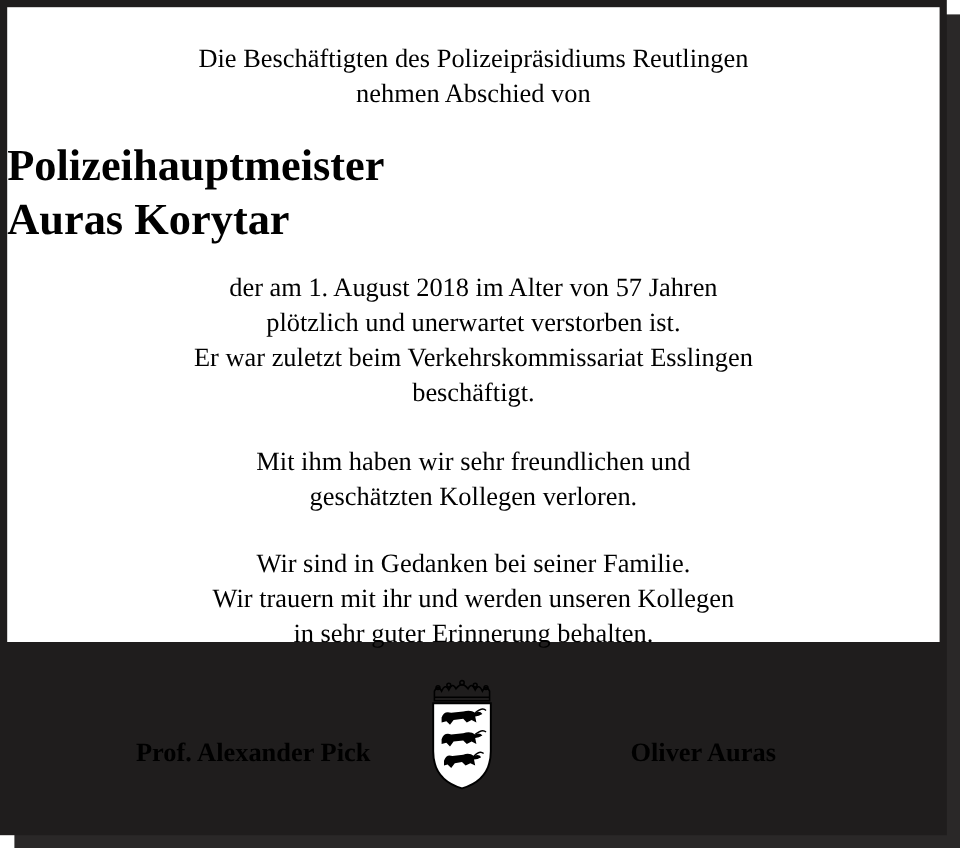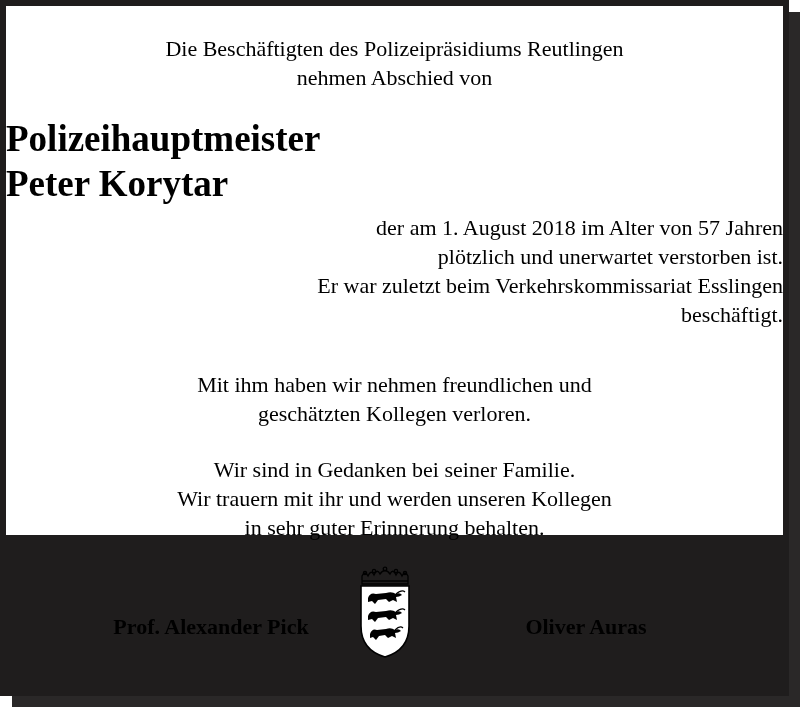--- a/index.html
+++ b/index.html
@@ -58,21 +58,21 @@
       line-height: 45px;
     }
     .body-block {
       position: absolute;
       left: 0;
       width: 777px;
       text-align: center;
       font-size: 22px;
       line-height: 29px;
     }
-    .p1 { top: 207px; text-align: right; }
+    .p1 { top: 219px; }
     .p2 { top: 364px; }
     .p3 { top: 449px; }
     .sig {
       position: absolute;
       top: 594px;
       text-align: center;
       font-weight: bold;
       font-size: 22px;
       line-height: 29px;
       margin-top: 12px;
@@ -95,32 +95,32 @@
 <div class="frame">
   <div class="card">
 
     <div class="intro">
       <span class="line">Die Beschäftigten des Polizeipräsidiums Reutlingen</span>
       <span class="line">nehmen Abschied von</span>
     </div>
 
     <div class="title">
       <span class="line">Polizeihauptmeister</span>
-      <span class="line">Peter Korytar</span>
+      <span class="line">Auras Korytar</span>
     </div>
 
     <div class="body-block p1">
       <span class="line">der am 1. August 2018 im Alter von 57 Jahren</span>
       <span class="line">plötzlich und unerwartet verstorben ist.</span>
       <span class="line">Er war zuletzt beim Verkehrskommissariat Esslingen</span>
       <span class="line">beschäftigt.</span>
     </div>
 
     <div class="body-block p2">
-      <span class="line">Mit ihm haben wir nehmen freundlichen und</span>
+      <span class="line">Mit ihm haben wir sehr freundlichen und</span>
       <span class="line">geschätzten Kollegen verloren.</span>
     </div>
 
     <div class="body-block p3">
       <span class="line">Wir sind in Gedanken bei seiner Familie.</span>
       <span class="line">Wir trauern mit ihr und werden unseren Kollegen</span>
       <span class="line">in sehr guter Erinnerung behalten.</span>
     </div>
 
     <div class="sig sig-left">

